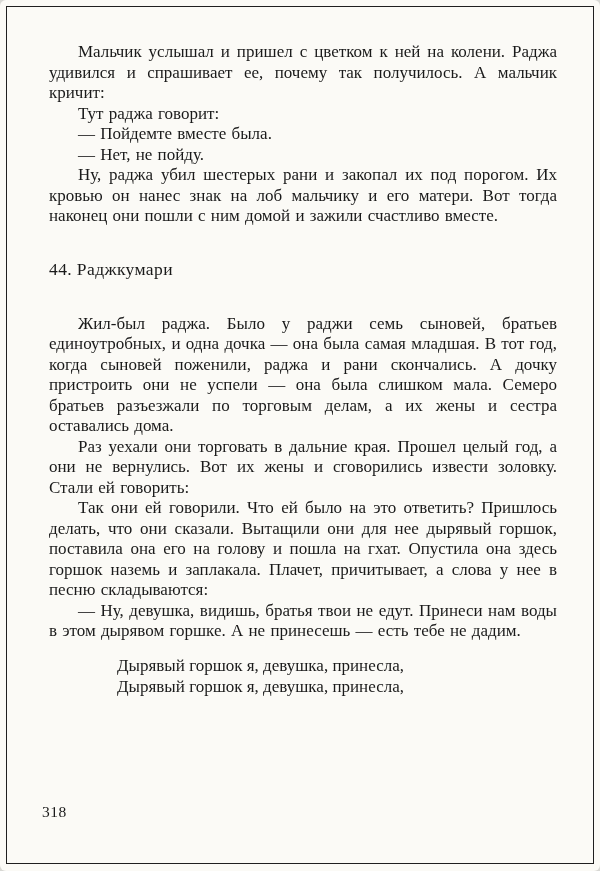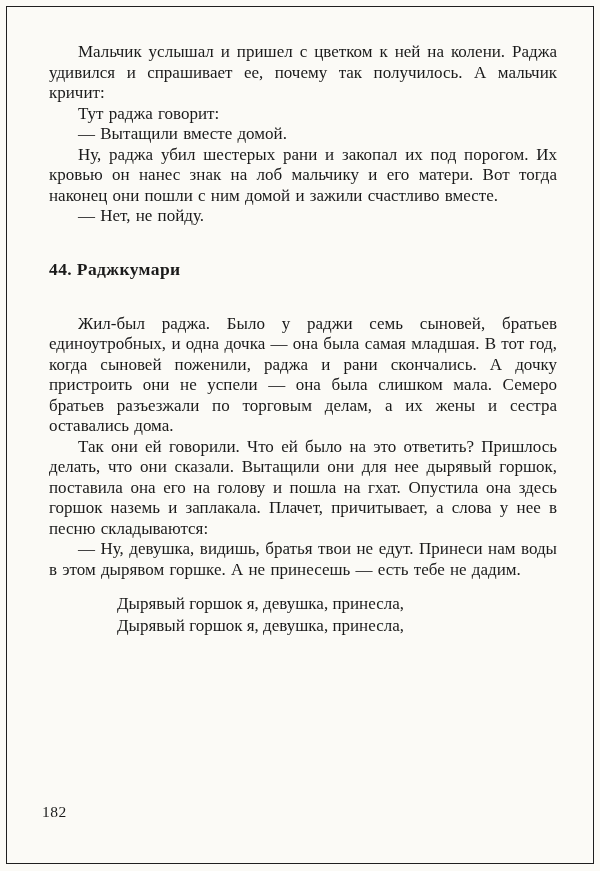--- a/index.html
+++ b/index.html
@@ -9,20 +9,21 @@
   }
   .page {
     position: relative;
     width: 600px;
     height: 871px;
     margin: 0 auto;
     background: #fbfaf6;
     font-family: "Liberation Serif", serif;
     color: #1a1a1a;
     overflow: hidden;
+    border-radius: 6px;
   }
   .frame {
     position: absolute;
     left: 6px;
     top: 6px;
     right: 6px;
     bottom: 7px;
     border: 1.6px solid #1f1f1f;
     pointer-events: none;
   }
@@ -34,21 +35,21 @@
   }
   p.body {
     margin: 0;
     font-size: 17px;
     line-height: 20.5px;
     text-align: justify;
     text-indent: 29px;
     word-spacing: 1px;
   }
   .heading {
-    font-weight: bold;
+    font-weight: normal;
     font-size: 17.5px;
     letter-spacing: 0.4px;
     margin: 32px 0 34px 0;
   }
   .verse {
     margin: 13px 0 16px 68px;
     font-size: 17px;
     line-height: 21.8px;
   }
   .verse-line {
@@ -64,30 +65,31 @@
 </style>
 </head>
 <body>
 
 <div class="page">
   <div class="frame"></div>
 
   <div class="content">
     <p class="body">Мальчик услышал и пришел с цветком к ней на колени. Раджа удивился и спрашивает ее, почему так получилось. А мальчик кричит:</p>
     <p class="body">Тут раджа говорит:</p>
-    <p class="body">— Вытащили вместе домой.</p>
+    <p class="body">— Пойдемте вместе была.</p>
+    <p class="body">— Нет, не пойду.</p>
     <p class="body">Ну, раджа убил шестерых рани и закопал их под порогом. Их кровью он нанес знак на лоб мальчику и его матери. Вот тогда наконец они пошли с ним домой и зажили счастливо вместе.</p>
-    <p class="body">— Нет, не пойду.</p>
 
     <h2 class="heading">44. Раджкумари</h2>
 
     <p class="body">Жил-был раджа. Было у раджи семь сыновей, братьев единоутробных, и одна дочка — она была самая младшая. В тот год, когда сыновей поженили, раджа и рани скончались. А дочку пристроить они не успели — она была слишком мала. Семеро братьев разъезжали по торговым делам, а их жены и сестра оставались дома.</p>
+    <p class="body">Раз уехали они торговать в дальние края. Прошел целый год, а они не вернулись. Вот их жены и сговорились извести золовку. Стали ей говорить:</p>
     <p class="body">Так они ей говорили. Что ей было на это ответить? Пришлось делать, что они сказали. Вытащили они для нее дырявый горшок, поставила она его на голову и пошла на гхат. Опустила она здесь горшок наземь и заплакала. Плачет, причитывает, а слова у нее в песню складываются:</p>
     <p class="body">— Ну, девушка, видишь, братья твои не едут. Принеси нам воды в этом дырявом горшке. А не принесешь — есть тебе не дадим.</p>
 
     <div class="verse">
       <div class="verse-line">Дырявый горшок я, девушка, принесла,</div>
       <div class="verse-line">Дырявый горшок я, девушка, принесла,</div>
     </div>
   </div>
 
-  <div class="page-number">182</div>
+  <div class="page-number">318</div>
 </div>
 
 </body></html>

